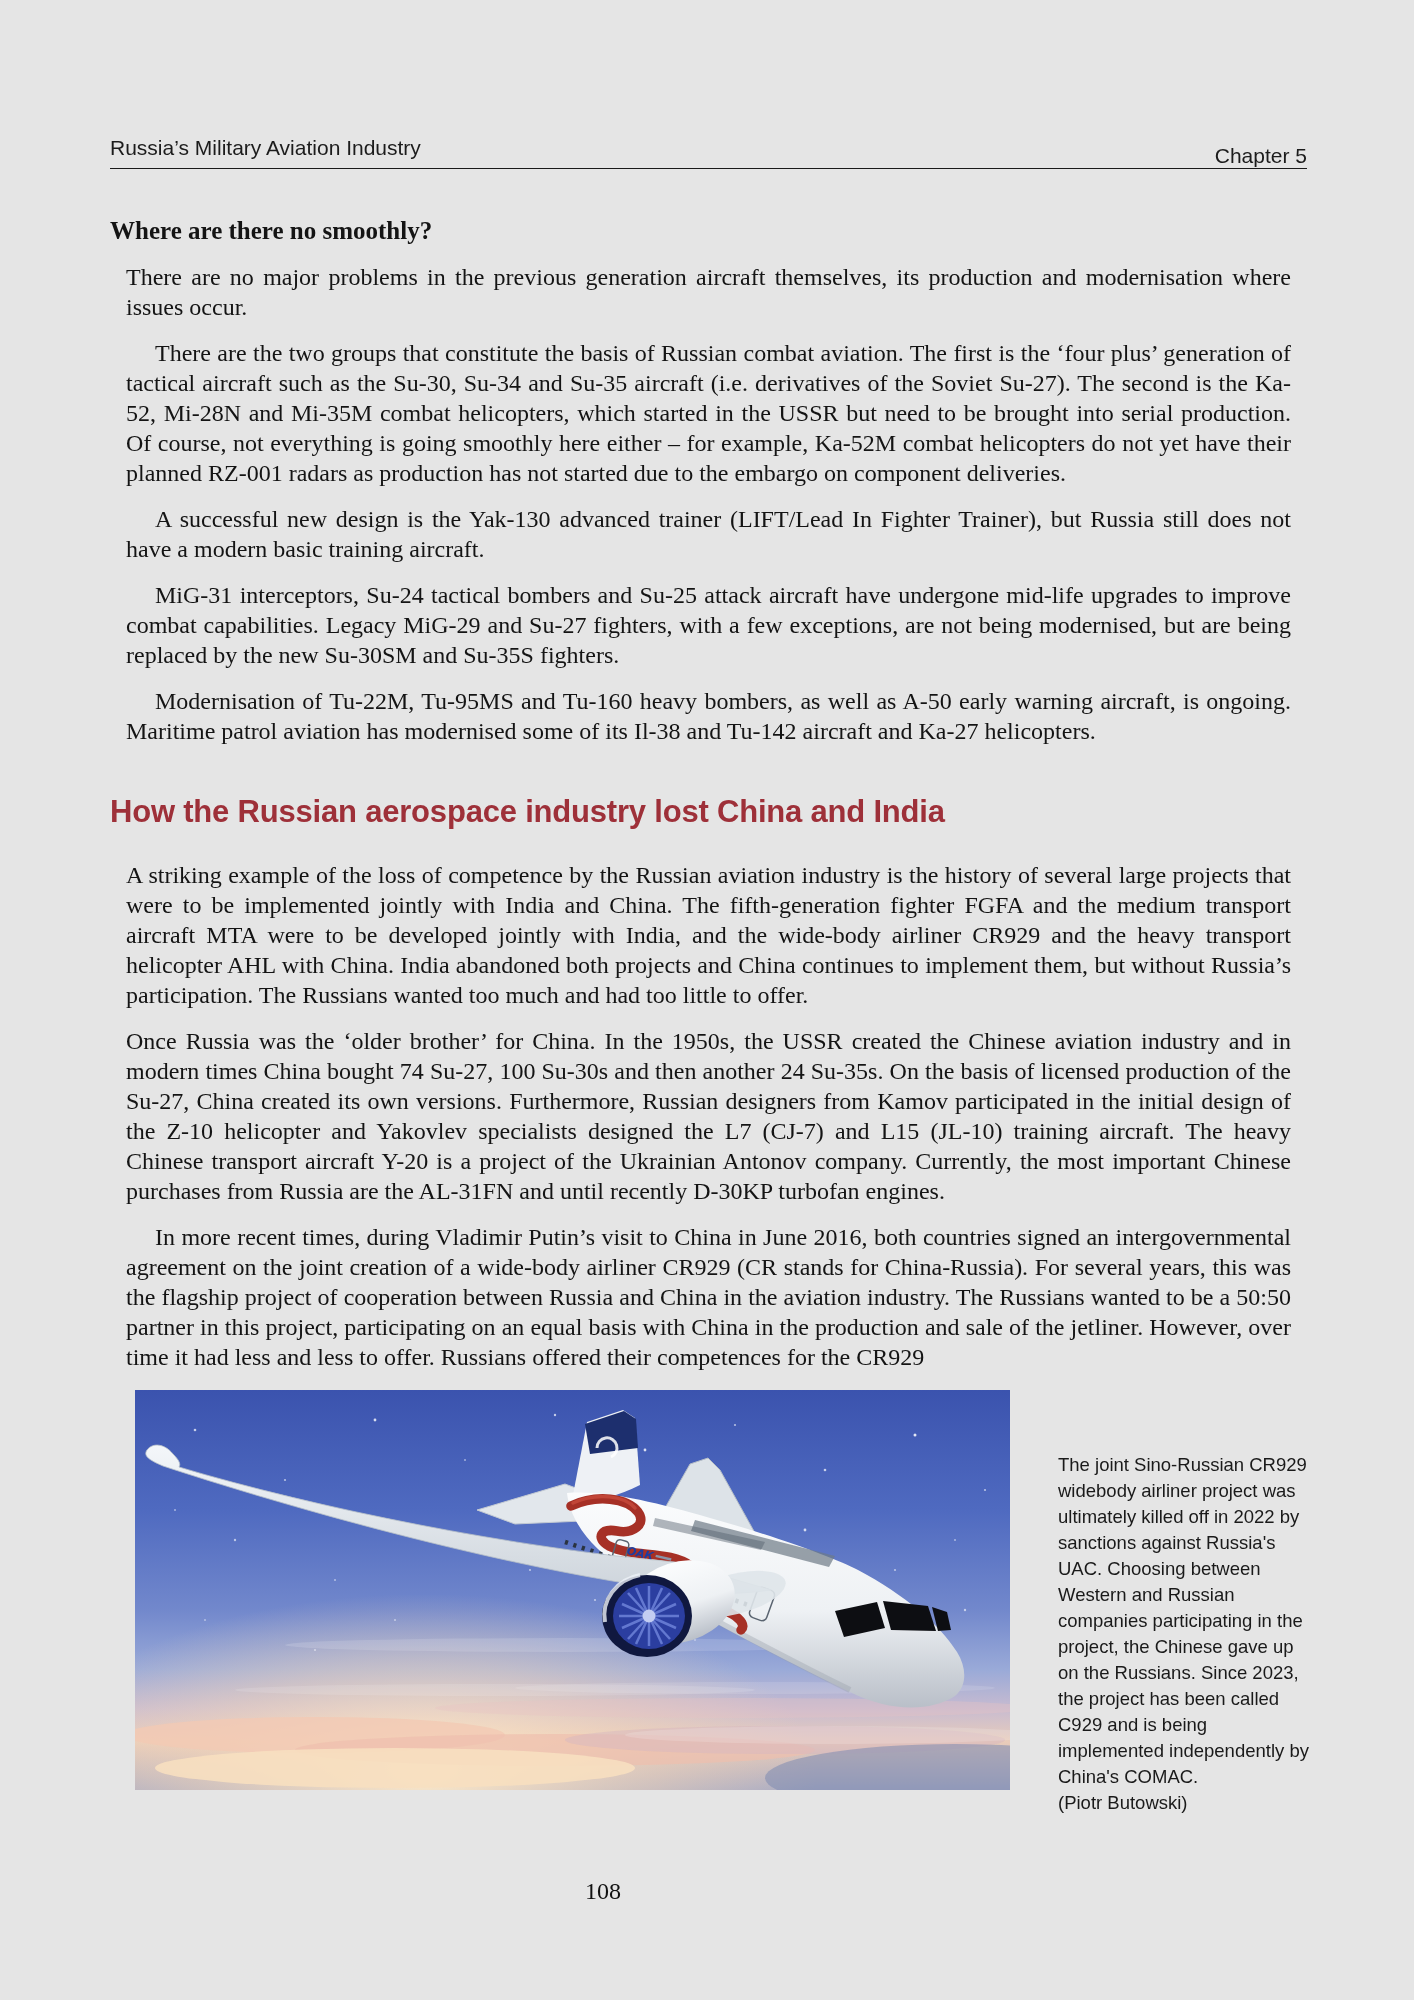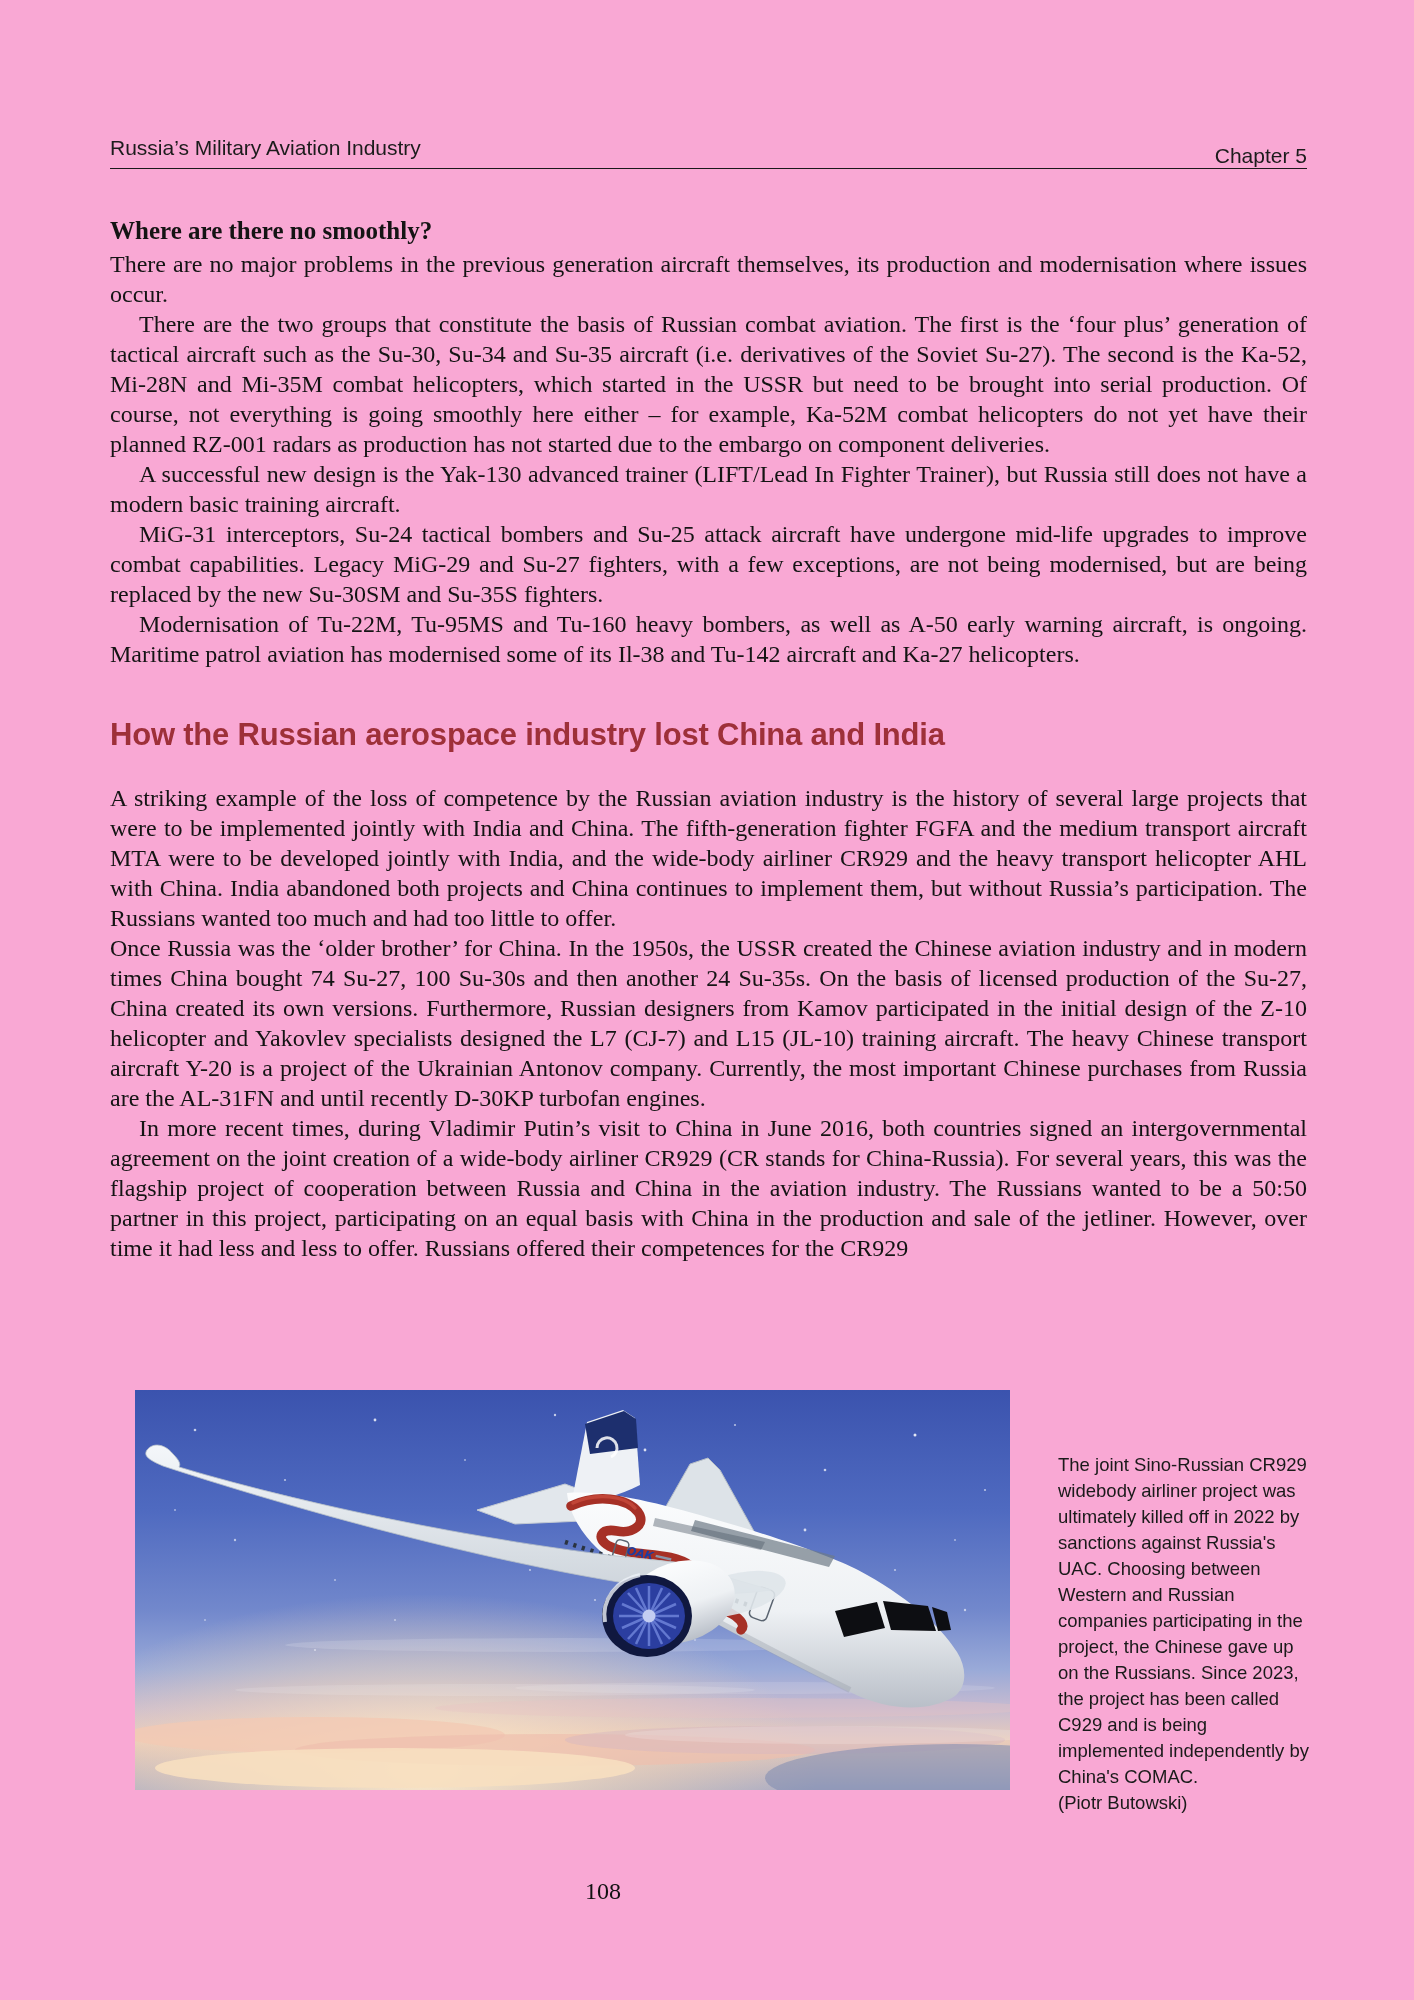--- a/index.html
+++ b/index.html
@@ -1,27 +1,27 @@
 <!DOCTYPE html>
 <html><head>
 <meta charset="utf-8">
 <style>
   html,body{margin:0;padding:0;background:#ffffff;}
-  .page{position:relative;width:1414px;height:2000px;background:#f9a8d4;overflow:hidden;
+  .page{position:relative;width:1414px;height:2000px;background:#e5e5e5;overflow:hidden;
         font-family:"Liberation Serif", serif;color:#141414;}
   
   .running-header{position:absolute;top:130px;left:110px;right:107px;height:38px;
         border-bottom:1.5px solid #1a1a1a;
         font-family:"Liberation Sans", sans-serif;font-size:21px;color:#1c1c1c;}
   .rh-left{position:absolute;left:0;bottom:8px;}
   .rh-right{position:absolute;right:0;bottom:0;}
   
   .main-col{position:absolute;top:216px;left:110px;width:1197px;}
   .subhead{font-size:25px;font-weight:bold;margin:0 0 3px 0;line-height:30px;}
-  p.body-text{font-size:24px;line-height:30px;text-align:justify;margin:0;}
+  p.body-text{font-size:24px;line-height:30px;text-align:justify;margin:16px;}
   p.indent{text-indent:29px;}
   .section-heading{font-family:"Liberation Sans", sans-serif;font-weight:bold;
         font-size:31px;line-height:36px;color:#9e3039;letter-spacing:-0.2px;
         margin:48px 0 30px 0;}
   .china-head{font-size:24px;font-weight:bold;line-height:30px;margin:28px 0 3px 0;}
   
   .figure-photo{position:absolute;left:135px;top:1390px;width:875px;height:400px;display:block;}
   .figure-caption{position:absolute;left:1058px;top:1452px;width:252px;
         font-family:"Liberation Sans", sans-serif;font-size:18.5px;line-height:26px;color:#1a1a1a;}
   .page-number{position:absolute;left:0;top:1878px;width:1206px;text-align:center;

